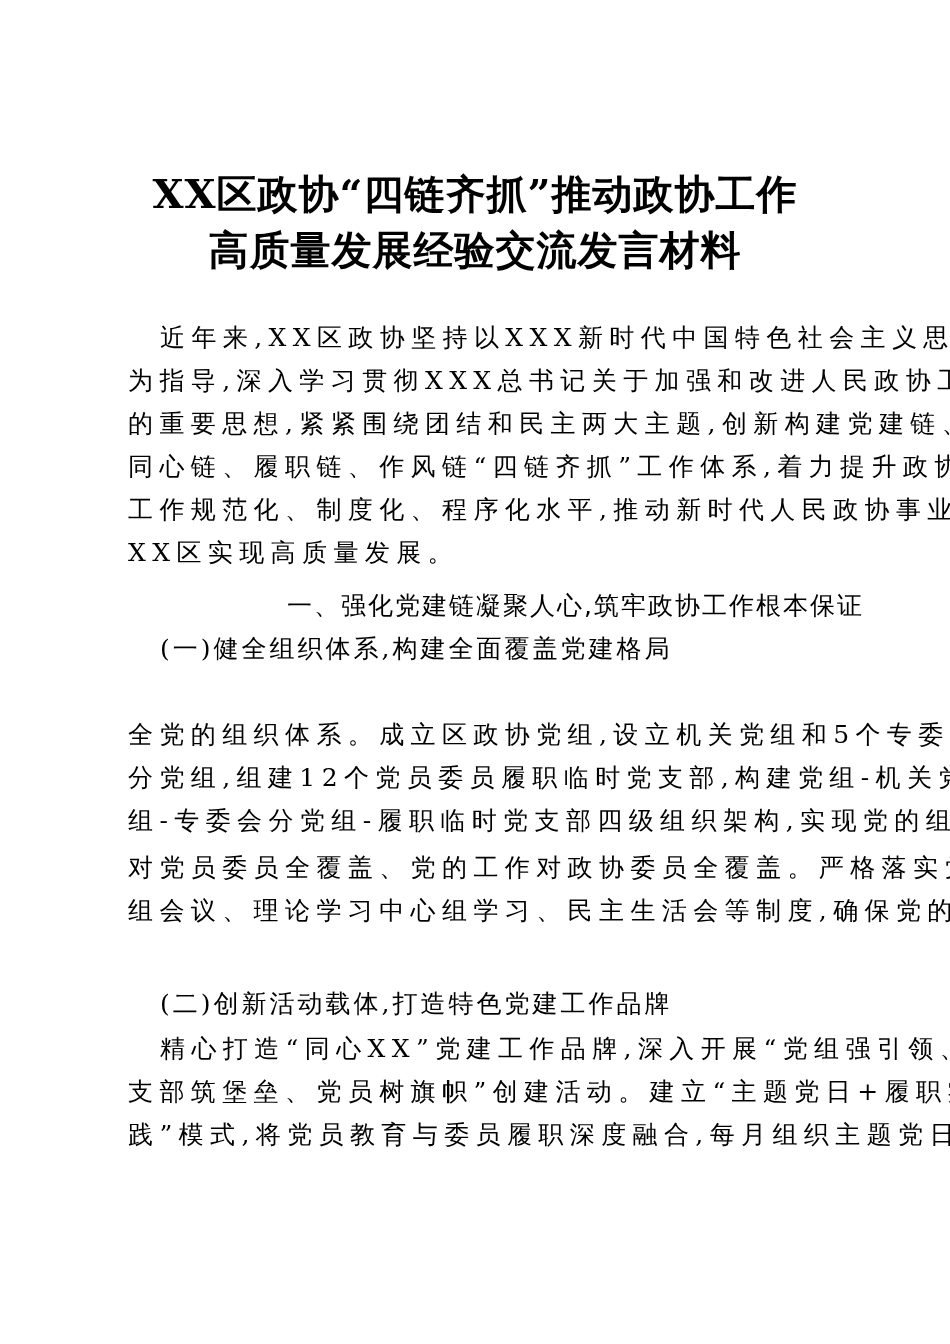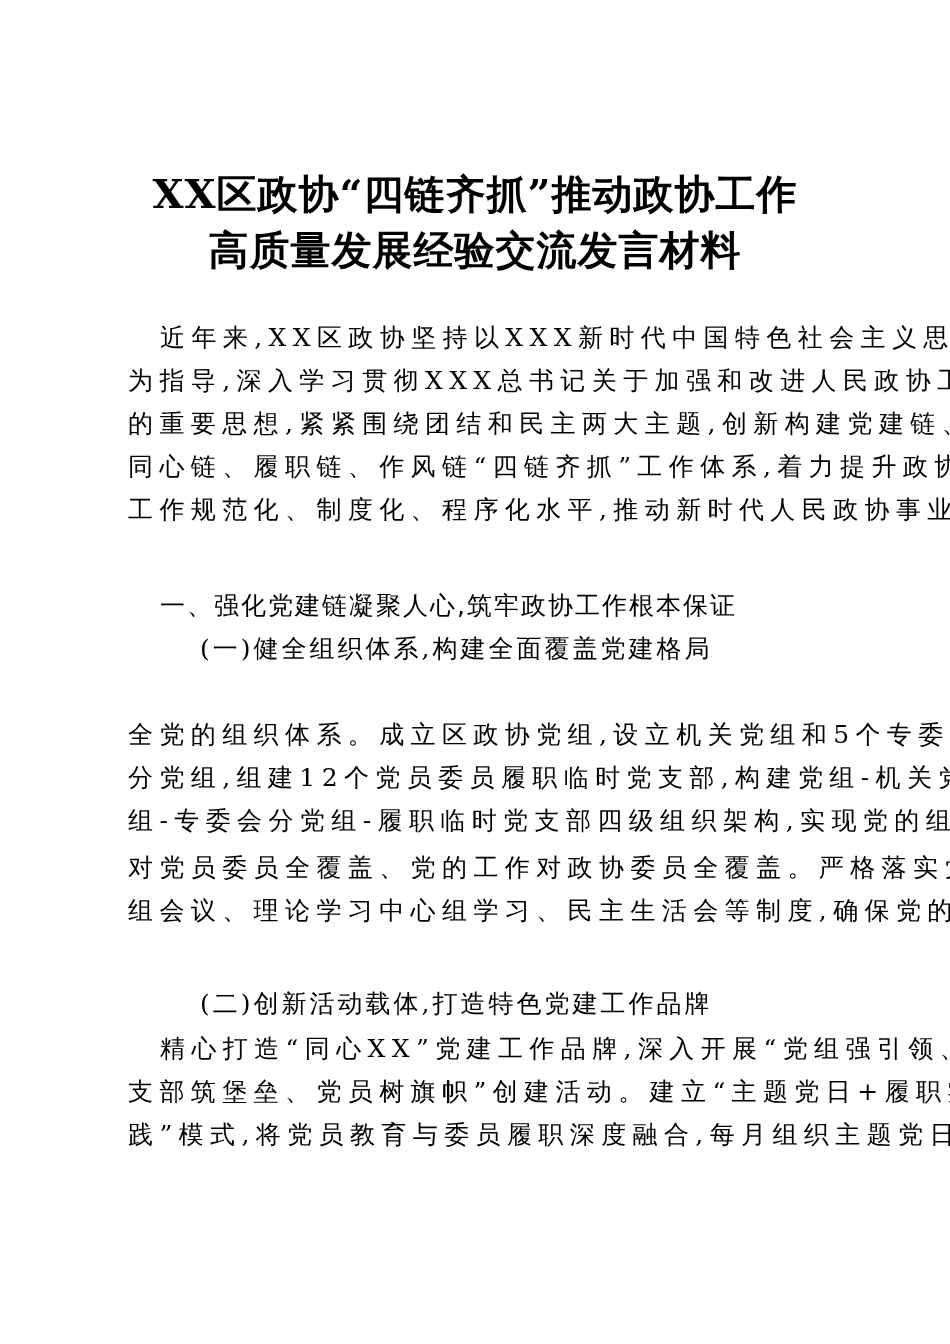--- a/index.html
+++ b/index.html
@@ -45,39 +45,40 @@
     font-size: 25px;
     line-height: 32px;
     white-space: nowrap;
     letter-spacing: 6.4px;
     margin: 0;
   }
   .indent { left: 160px; }
   .h1 {
     font-family: "DejaVu Sans", "Liberation Sans", sans-serif;
     letter-spacing: 2px;
+    text-align: right;
   }
   .h2 {
     letter-spacing: 3px;
-    margin-left: 40px;
   }
 </style>
 </head>
 <body>
 
 <div class="page">
 
   <h1 class="title title-line1">XX区政协“四链齐抓”推动政协工作</h1>
   <h1 class="title title-line2">高质量发展经验交流发言材料</h1>
 
   <p class="line indent" style="top:322px">近年来,XX区政协坚持以XXX新时代中国特色社会主义思想</p>
   <p class="line" style="top:365px">为指导,深入学习贯彻XXX总书记关于加强和改进人民政协工作</p>
   <p class="line" style="top:408px">的重要思想,紧紧围绕团结和民主两大主题,创新构建党建链、</p>
   <p class="line" style="top:451px">同心链、履职链、作风链“四链齐抓”工作体系,着力提升政协</p>
   <p class="line" style="top:494px">工作规范化、制度化、程序化水平,推动新时代人民政协事业在</p>
+  <p class="line" style="top:537px">XX区实现高质量发展。</p>
 
   <p class="line indent h1" style="top:590px">一、强化党建链凝聚人心,筑牢政协工作根本保证</p>
   <p class="line indent h2" style="top:633px">(一)健全组织体系,构建全面覆盖党建格局</p>
 
   <p class="line" style="top:719px">全党的组织体系。成立区政协党组,设立机关党组和5个专委会</p>
   <p class="line" style="top:762px">分党组,组建12个党员委员履职临时党支部,构建党组-机关党</p>
   <p class="line" style="top:805px">组-专委会分党组-履职临时党支部四级组织架构,实现党的组织</p>
   <p class="line" style="top:852px">对党员委员全覆盖、党的工作对政协委员全覆盖。严格落实党</p>
   <p class="line" style="top:895px">组会议、理论学习中心组学习、民主生活会等制度,确保党的各</p>
 

